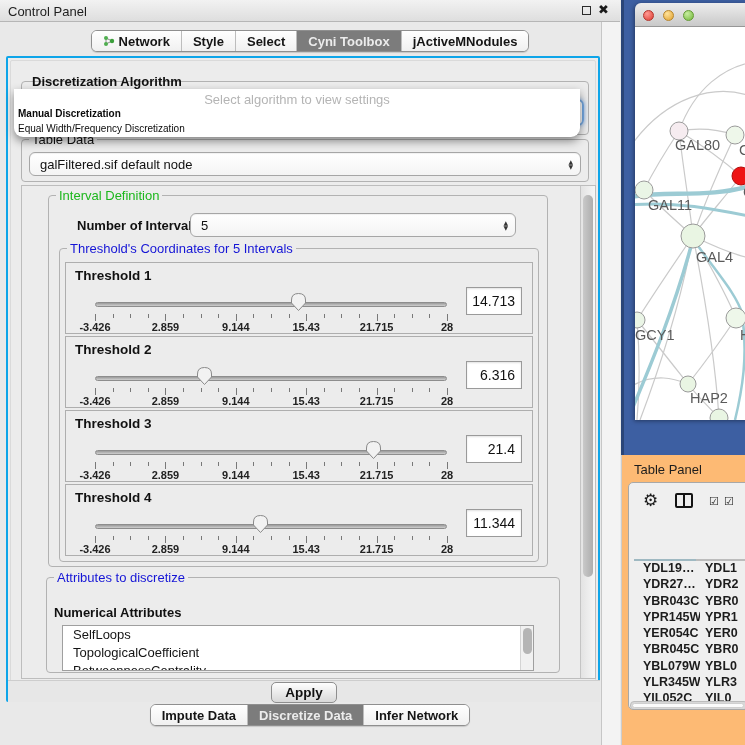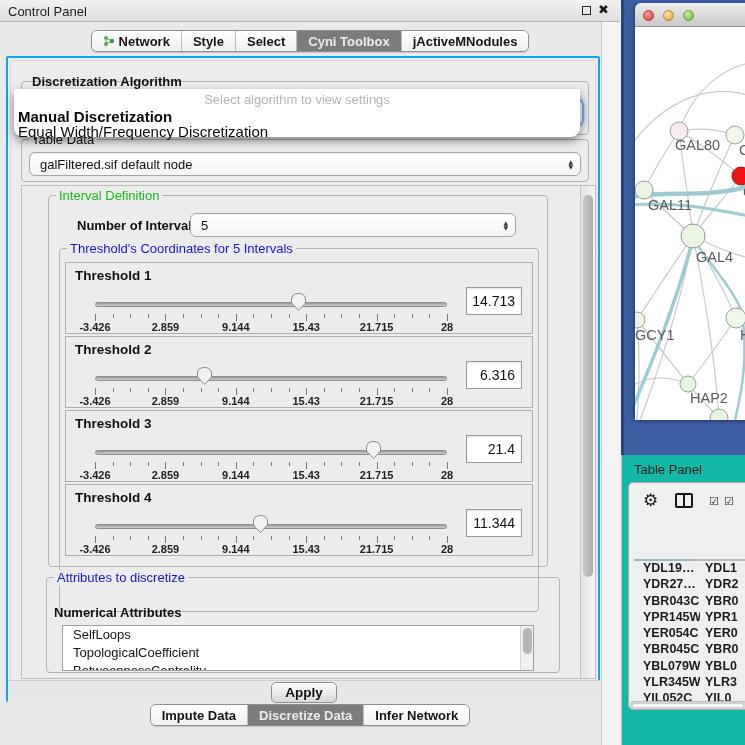--- a/index.html
+++ b/index.html
@@ -34,21 +34,21 @@
 
   .combo { position:absolute; background:linear-gradient(#ffffff,#f4f4f4); border:1px solid #a6a6a6; border-radius:6px;
     font-size:13px; color:#111; display:flex; align-items:center; padding:0 22px 0 10px; box-shadow:inset 0 1px 1px rgba(0,0,0,.06); }
   .combo .stepper { position:absolute; right:7px; top:50%; transform:translateY(-50%); display:flex; flex-direction:column; align-items:center; line-height:5px; font-size:6px; color:#333; font-family:"DejaVu Sans",sans-serif; }
   .combo.focused { border:2px solid #74a7e0; box-shadow:0 0 4px rgba(90,150,230,.8); }
 
   
   .algo-popup { position:absolute; left:6px; top:31px; width:566px; height:48px; background:#ffffff;
     border-radius:0 0 9px 9px; box-shadow:0 4px 10px rgba(0,0,0,.45); z-index:60; }
   .algo-popup .prompt { position:absolute; left:0; top:3px; width:100%; text-align:center; font-size:13px; color:#b4b4b4; }
-  .algo-popup .opt { position:absolute; left:4px; font-size:15px; color:#0a0a0a; white-space:nowrap; }
+  .algo-popup .opt { position:absolute; left:4px; font-size:10px; color:#0a0a0a; white-space:nowrap; }
   .algo-popup .opt.bold { font-weight:bold; }
 
   
   .scroll-wrap { position:absolute; left:13px; top:127px; width:575px; height:494px; border:1px solid #bdbdbd; background:#ececec; }
   .vscroll { position:absolute; right:0; top:0; width:15px; height:100%; background:linear-gradient(90deg,#e3e3e3,#f6f6f6); border-left:1px solid #c4c4c4; }
   .vscroll .thumb { position:absolute; left:2px; width:10px; border-radius:6px; background:linear-gradient(90deg,#c9c9c9,#adadad); }
 
   .noi-label { position:absolute; font-size:13px; font-weight:bold; color:#111; }
 
   .thr-panel { position:absolute; left:5px; width:468px; height:72px; border:1px solid #aeaeae; background:#ececec; }
@@ -80,21 +80,21 @@
   .desktop { position:absolute; left:621px; top:0; width:124px; height:455px; background:#3d5fa2; border-left:3px solid #2a4578; }
   .net-window { position:absolute; left:11px; top:3px; width:113px; height:417px; border-radius:6px 0 0 0; overflow:hidden; box-shadow:-1px 1px 4px rgba(0,0,0,.4); }
   .net-titlebar { position:absolute; left:0; top:0; width:100%; height:24px; background:linear-gradient(#ededed,#c9c9c9); border-bottom:1px solid #979797; }
   .tl { position:absolute; top:7px; width:11px; height:11px; border-radius:50%; }
   .tl.red    { background:radial-gradient(circle at 35% 30%, #ff9a94, #dd3c32); border:1px solid #b4342c; }
   .tl.yellow { background:radial-gradient(circle at 35% 30%, #ffe29a, #e6a album#e6a935); background:radial-gradient(circle at 35% 30%, #ffe29a, #e0a12f); border:1px solid #b8862b; }
   .tl.green  { background:radial-gradient(circle at 35% 30%, #c7eda0, #72b73a); border:1px solid #649b34; }
   .net-canvas { position:absolute; left:0; top:24px; width:113px; height:393px; background:#ffffff; }
   .net-canvas svg { display:block; }
 
-  .table-panel { position:absolute; left:621px; top:455px; width:124px; height:290px; background:#14b8a6; border-left:1px solid #cccccc; }
+  .table-panel { position:absolute; left:621px; top:455px; width:124px; height:290px; background:#fdba74; border-left:1px solid #cccccc; }
   .tp-title { position:absolute; left:12px; top:7px; font-size:13px; color:#1d1d1d; }
   .browser { position:absolute; left:6px; top:27px; width:120px; height:228px; background:#efefef; border:1px solid #a8a8a8; border-radius:5px 0 0 5px; overflow:hidden; }
   .gear-icon { position:absolute; left:14px; top:7px; font-size:17px; color:#1c1c1c; font-family:"DejaVu Sans",sans-serif; }
   .cols-icon { position:absolute; left:46px; top:10px; width:18px; height:15px; border:2px solid #141414; border-radius:2px; }
   .cols-icon::after { content:""; position:absolute; left:6px; top:0; width:2px; height:11px; background:#141414; }
   .cb-icon { position:absolute; top:12px; font-size:11px; color:#222; font-family:"DejaVu Sans",sans-serif; }
   .grid { position:absolute; left:5px; top:60px; width:114px; }
   .grid-header { display:flex; height:18px; }
   .gh-cell { border:1px solid #9fb9c2; font-size:12.5px; color:#1a1a1a; text-align:center; line-height:16px; overflow:hidden; white-space:nowrap;margin-top:16px; }
   .gh-c1 { width:82px; background:#b9dce8; }
@@ -174,21 +174,21 @@
 
       <div class="jgroup" style="left:26px; top:9px; width:500px; height:372px;">
         <span class="glabel green">Interval Definition</span>
 
         <span class="noi-label" style="left:28px; top:22px;">Number of Intervals</span>
         <div class="combo" style="left:141px; top:17px; width:326px; height:24px;">
           <span>5</span>
           <span class="stepper">▲<br>▼</span>
         </div>
 
-        <div class="jgroup" style="left:10px; top:52px; width:480px; height:364px;">
+        <div class="jgroup" style="left:10px; top:52px; width:480px; height:314px;">
           <span class="glabel blue">Threshold's Coordinates for 5 Intervals</span>
           <div id="thr-container">
               <div class="thr-panel" style="top: 13px;">
                 <div class="thr-title">Threshold 1</div>
                 <div class="thr-slider">
                   <div class="thr-track"></div>
                   <div class="tick major" style="left: 9px;"></div>
                   <div class="tick minor" style="left: 26.6px;"></div>
                   <div class="tick minor" style="left: 44.2px;"></div>
                   <div class="tick minor" style="left: 61.8px;"></div>

